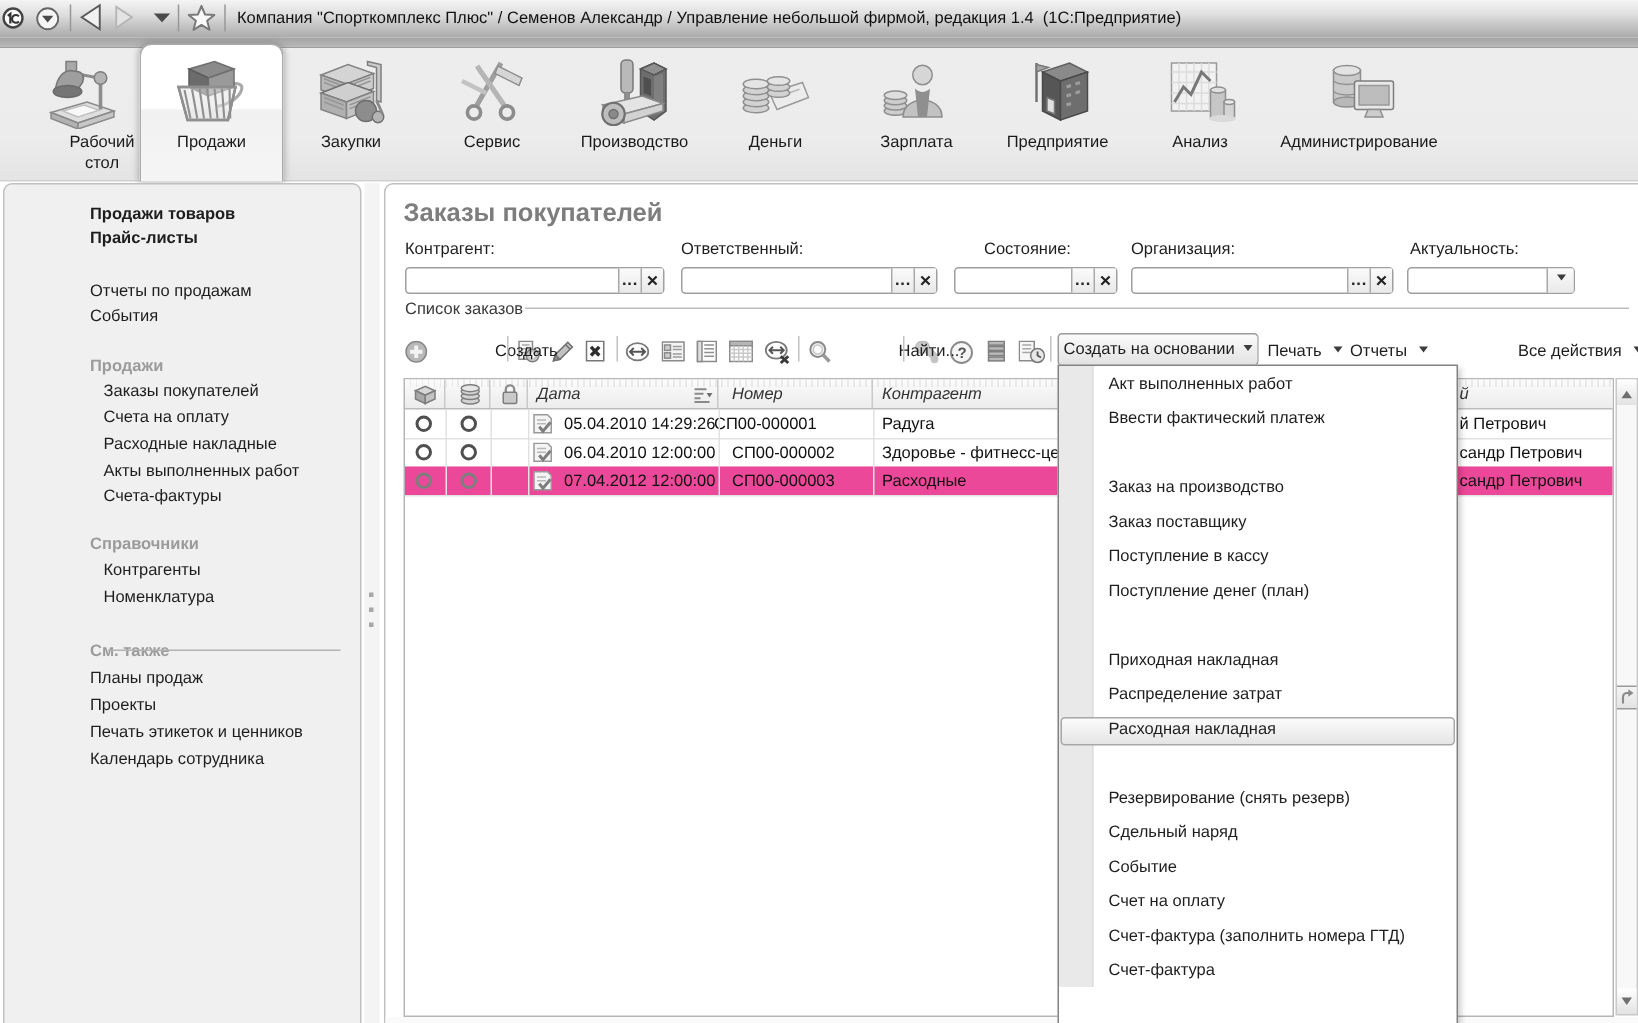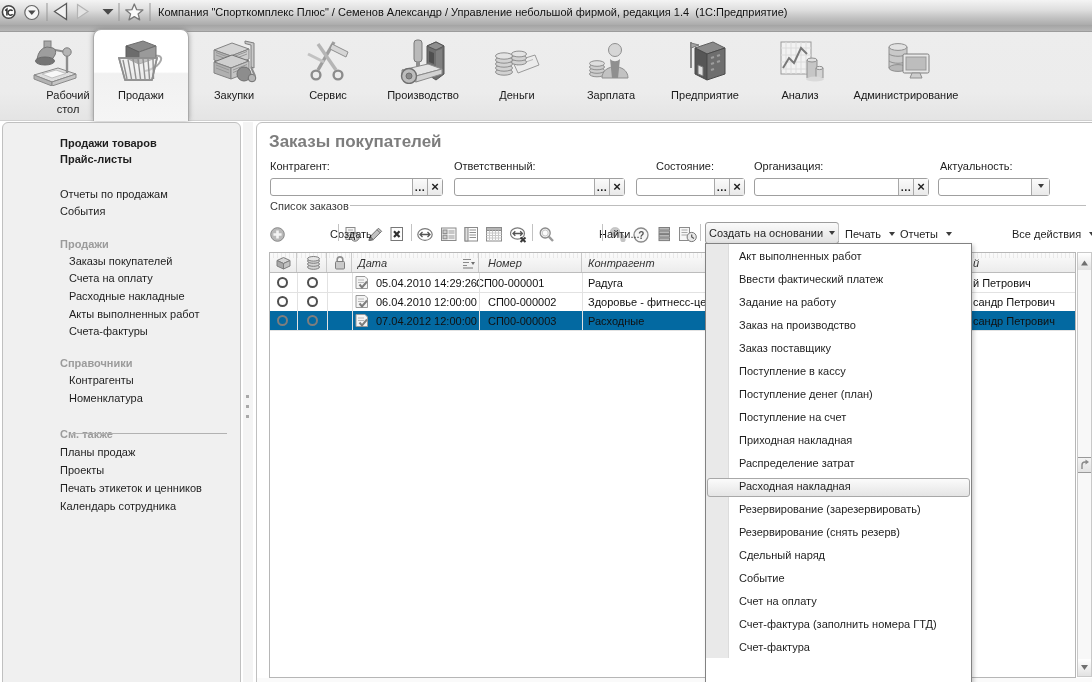--- a/index.html
+++ b/index.html
@@ -500,21 +500,21 @@
     <div class="rline" style="top:39px"></div>
     <div class="row" style="top:39px">
       <div class="ring" style="left:7px"></div>
       <div class="ring" style="left:37px"></div>
       <div class="cell dt" style="left:106px">06.04.2010 12:00:00</div>
       <div class="cell" style="left:218px">СП00-000002</div>
       <div class="cell" style="left:318px">Здоровье - фитнесс-це</div>
       <div class="cell" style="left:703px">сандр Петрович</div>
     </div>
     <div class="rline" style="top:58px"></div>
-    <div class="row" style="top:58px;background:#0369a1">
+    <div class="row" style="top:58px;background:#ec4899">
       <div class="ring" style="left:7px;border-color:#7e7e7e"></div>
       <div class="ring" style="left:37px;border-color:#7e7e7e"></div>
       <div class="cell dt" style="left:106px">07.04.2012 12:00:00</div>
       <div class="cell" style="left:218px">СП00-000003</div>
       <div class="cell" style="left:318px">Расходные</div>
       <div class="cell" style="left:703px">сандр Петрович</div>
     </div>
     <div class="rline" style="top:77px"></div>
     <div class="cv" style="left:27px"></div>
     <div class="cv" style="left:57px"></div>
@@ -559,30 +559,27 @@
     </div>
   </div>
 
   <div class="abs" id="bottomstrip"></div>
 
   <div class="abs" id="menu">
     <div id="mgutter"></div>
     <div id="mhl"></div>
     <div class="mi" style="top:1px">Акт выполненных работ</div>
     <div class="mi" style="top:24px">Ввести фактический платеж</div>
-    <div class="mi" style="top:47px">Задание на работу</div>
     <div class="mi" style="top:70px">Заказ на производство</div>
     <div class="mi" style="top:93px">Заказ поставщику</div>
     <div class="mi" style="top:116px">Поступление в кассу</div>
     <div class="mi" style="top:139px">Поступление денег (план)</div>
-    <div class="mi" style="top:162px">Поступление на счет</div>
     <div class="mi" style="top:185px">Приходная накладная</div>
     <div class="mi" style="top:208px">Распределение затрат</div>
     <div class="mi" style="top:231px">Расходная накладная</div>
-    <div class="mi" style="top:254px">Резервирование (зарезервировать)</div>
     <div class="mi" style="top:277px">Резервирование (снять резерв)</div>
     <div class="mi" style="top:300px">Сдельный наряд</div>
     <div class="mi" style="top:323px">Событие</div>
     <div class="mi" style="top:346px">Счет на оплату</div>
     <div class="mi" style="top:369px">Счет-фактура (заполнить номера ГТД)</div>
     <div class="mi" style="top:392px">Счет-фактура</div>
   </div>
 </div>
 
 </body></html>

